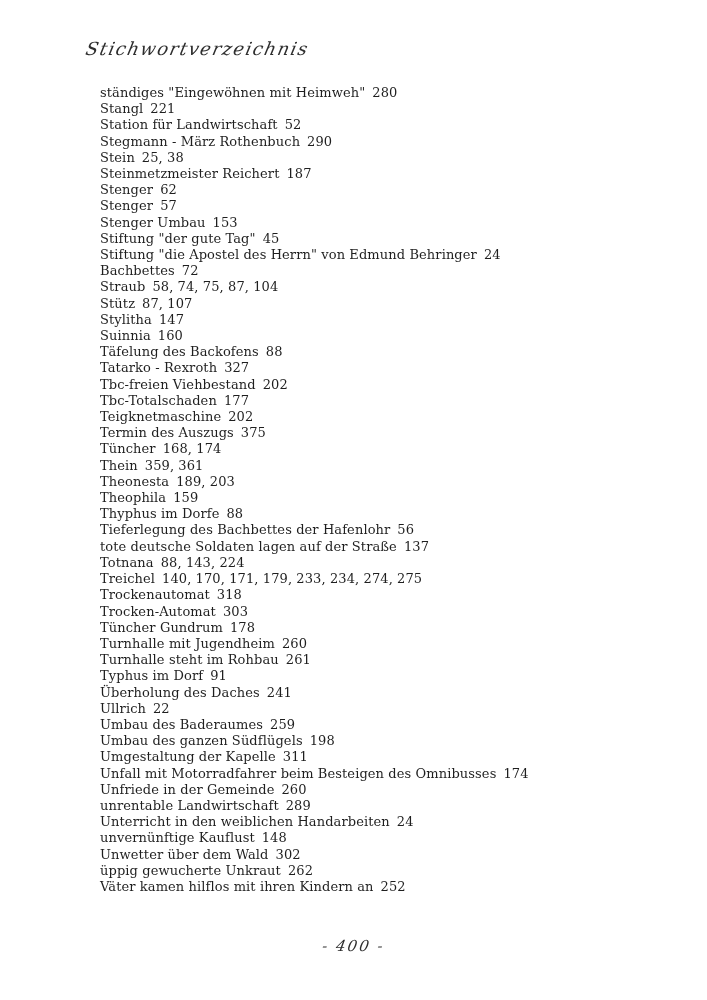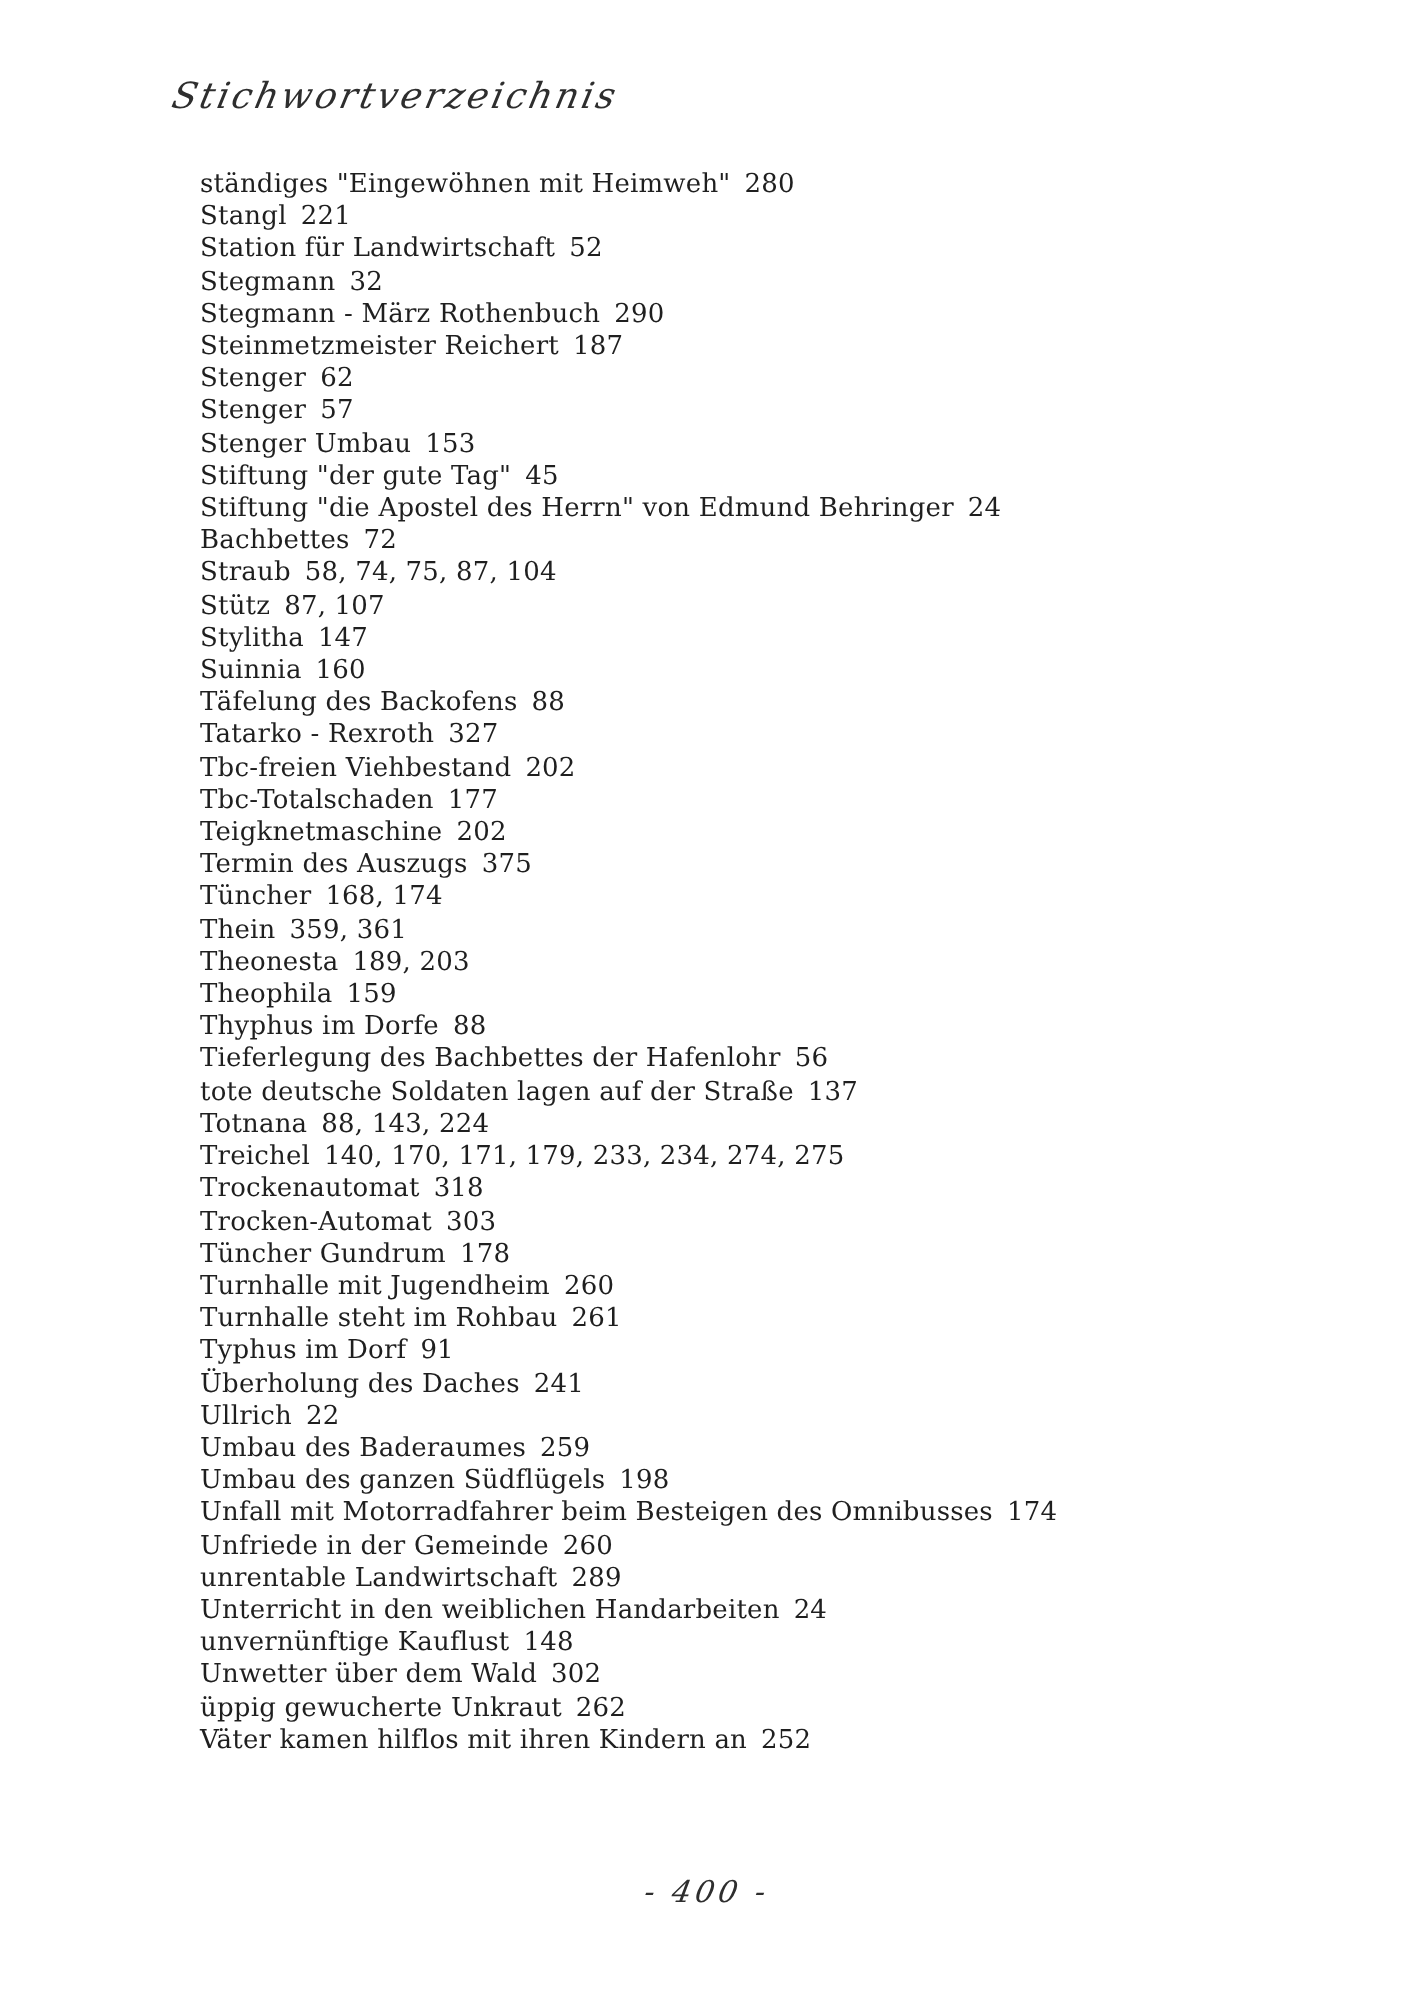--- a/index.html
+++ b/index.html
@@ -59,22 +59,22 @@
 </head>
 <body>
 
 <div class="sheet">
   <div class="doc-title">Stichwortverzeichnis</div>
 
   <div class="entry-list">
       <div class="entry"><span class="term">ständiges "Eingewöhnen mit Heimweh"</span><span class="pages">280</span></div>
       <div class="entry"><span class="term">Stangl</span><span class="pages">221</span></div>
       <div class="entry"><span class="term">Station für Landwirtschaft</span><span class="pages">52</span></div>
-      <div class="entry"><span class="term">Stegmann</span><span class="pages">32</span></div>
       <div class="entry"><span class="term">Stegmann - März Rothenbuch</span><span class="pages">290</span></div>
+      <div class="entry"><span class="term">Stein</span><span class="pages">25, 38</span></div>
       <div class="entry"><span class="term">Steinmetzmeister Reichert</span><span class="pages">187</span></div>
       <div class="entry"><span class="term">Stenger</span><span class="pages">62</span></div>
       <div class="entry"><span class="term">Stenger</span><span class="pages">57</span></div>
       <div class="entry"><span class="term">Stenger Umbau</span><span class="pages">153</span></div>
       <div class="entry"><span class="term">Stiftung "der gute Tag"</span><span class="pages">45</span></div>
       <div class="entry"><span class="term">Stiftung "die Apostel des Herrn" von Edmund Behringer</span><span class="pages">24</span></div>
       <div class="entry"><span class="term">Bachbettes</span><span class="pages">72</span></div>
       <div class="entry"><span class="term">Straub</span><span class="pages">58, 74, 75, 87, 104</span></div>
       <div class="entry"><span class="term">Stütz</span><span class="pages">87, 107</span></div>
       <div class="entry"><span class="term">Stylitha</span><span class="pages">147</span></div>
@@ -97,20 +97,21 @@
       <div class="entry"><span class="term">Trockenautomat</span><span class="pages">318</span></div>
       <div class="entry"><span class="term">Trocken-Automat</span><span class="pages">303</span></div>
       <div class="entry"><span class="term">Tüncher Gundrum</span><span class="pages">178</span></div>
       <div class="entry"><span class="term">Turnhalle mit Jugendheim</span><span class="pages">260</span></div>
       <div class="entry"><span class="term">Turnhalle steht im Rohbau</span><span class="pages">261</span></div>
       <div class="entry"><span class="term">Typhus im Dorf</span><span class="pages">91</span></div>
       <div class="entry"><span class="term">Überholung des Daches</span><span class="pages">241</span></div>
       <div class="entry"><span class="term">Ullrich</span><span class="pages">22</span></div>
       <div class="entry"><span class="term">Umbau des Baderaumes</span><span class="pages">259</span></div>
       <div class="entry"><span class="term">Umbau des ganzen Südflügels</span><span class="pages">198</span></div>
+      <div class="entry"><span class="term">Umgestaltung der Kapelle</span><span class="pages">311</span></div>
       <div class="entry"><span class="term">Unfall mit Motorradfahrer beim Besteigen des Omnibusses</span><span class="pages">174</span></div>
       <div class="entry"><span class="term">Unfriede in der Gemeinde</span><span class="pages">260</span></div>
       <div class="entry"><span class="term">unrentable Landwirtschaft</span><span class="pages">289</span></div>
       <div class="entry"><span class="term">Unterricht in den weiblichen Handarbeiten</span><span class="pages">24</span></div>
       <div class="entry"><span class="term">unvernünftige Kauflust</span><span class="pages">148</span></div>
       <div class="entry"><span class="term">Unwetter über dem Wald</span><span class="pages">302</span></div>
       <div class="entry"><span class="term">üppig gewucherte Unkraut</span><span class="pages">262</span></div>
       <div class="entry"><span class="term">Väter kamen hilflos mit ihren Kindern an</span><span class="pages">252</span></div>
     </div>
 

